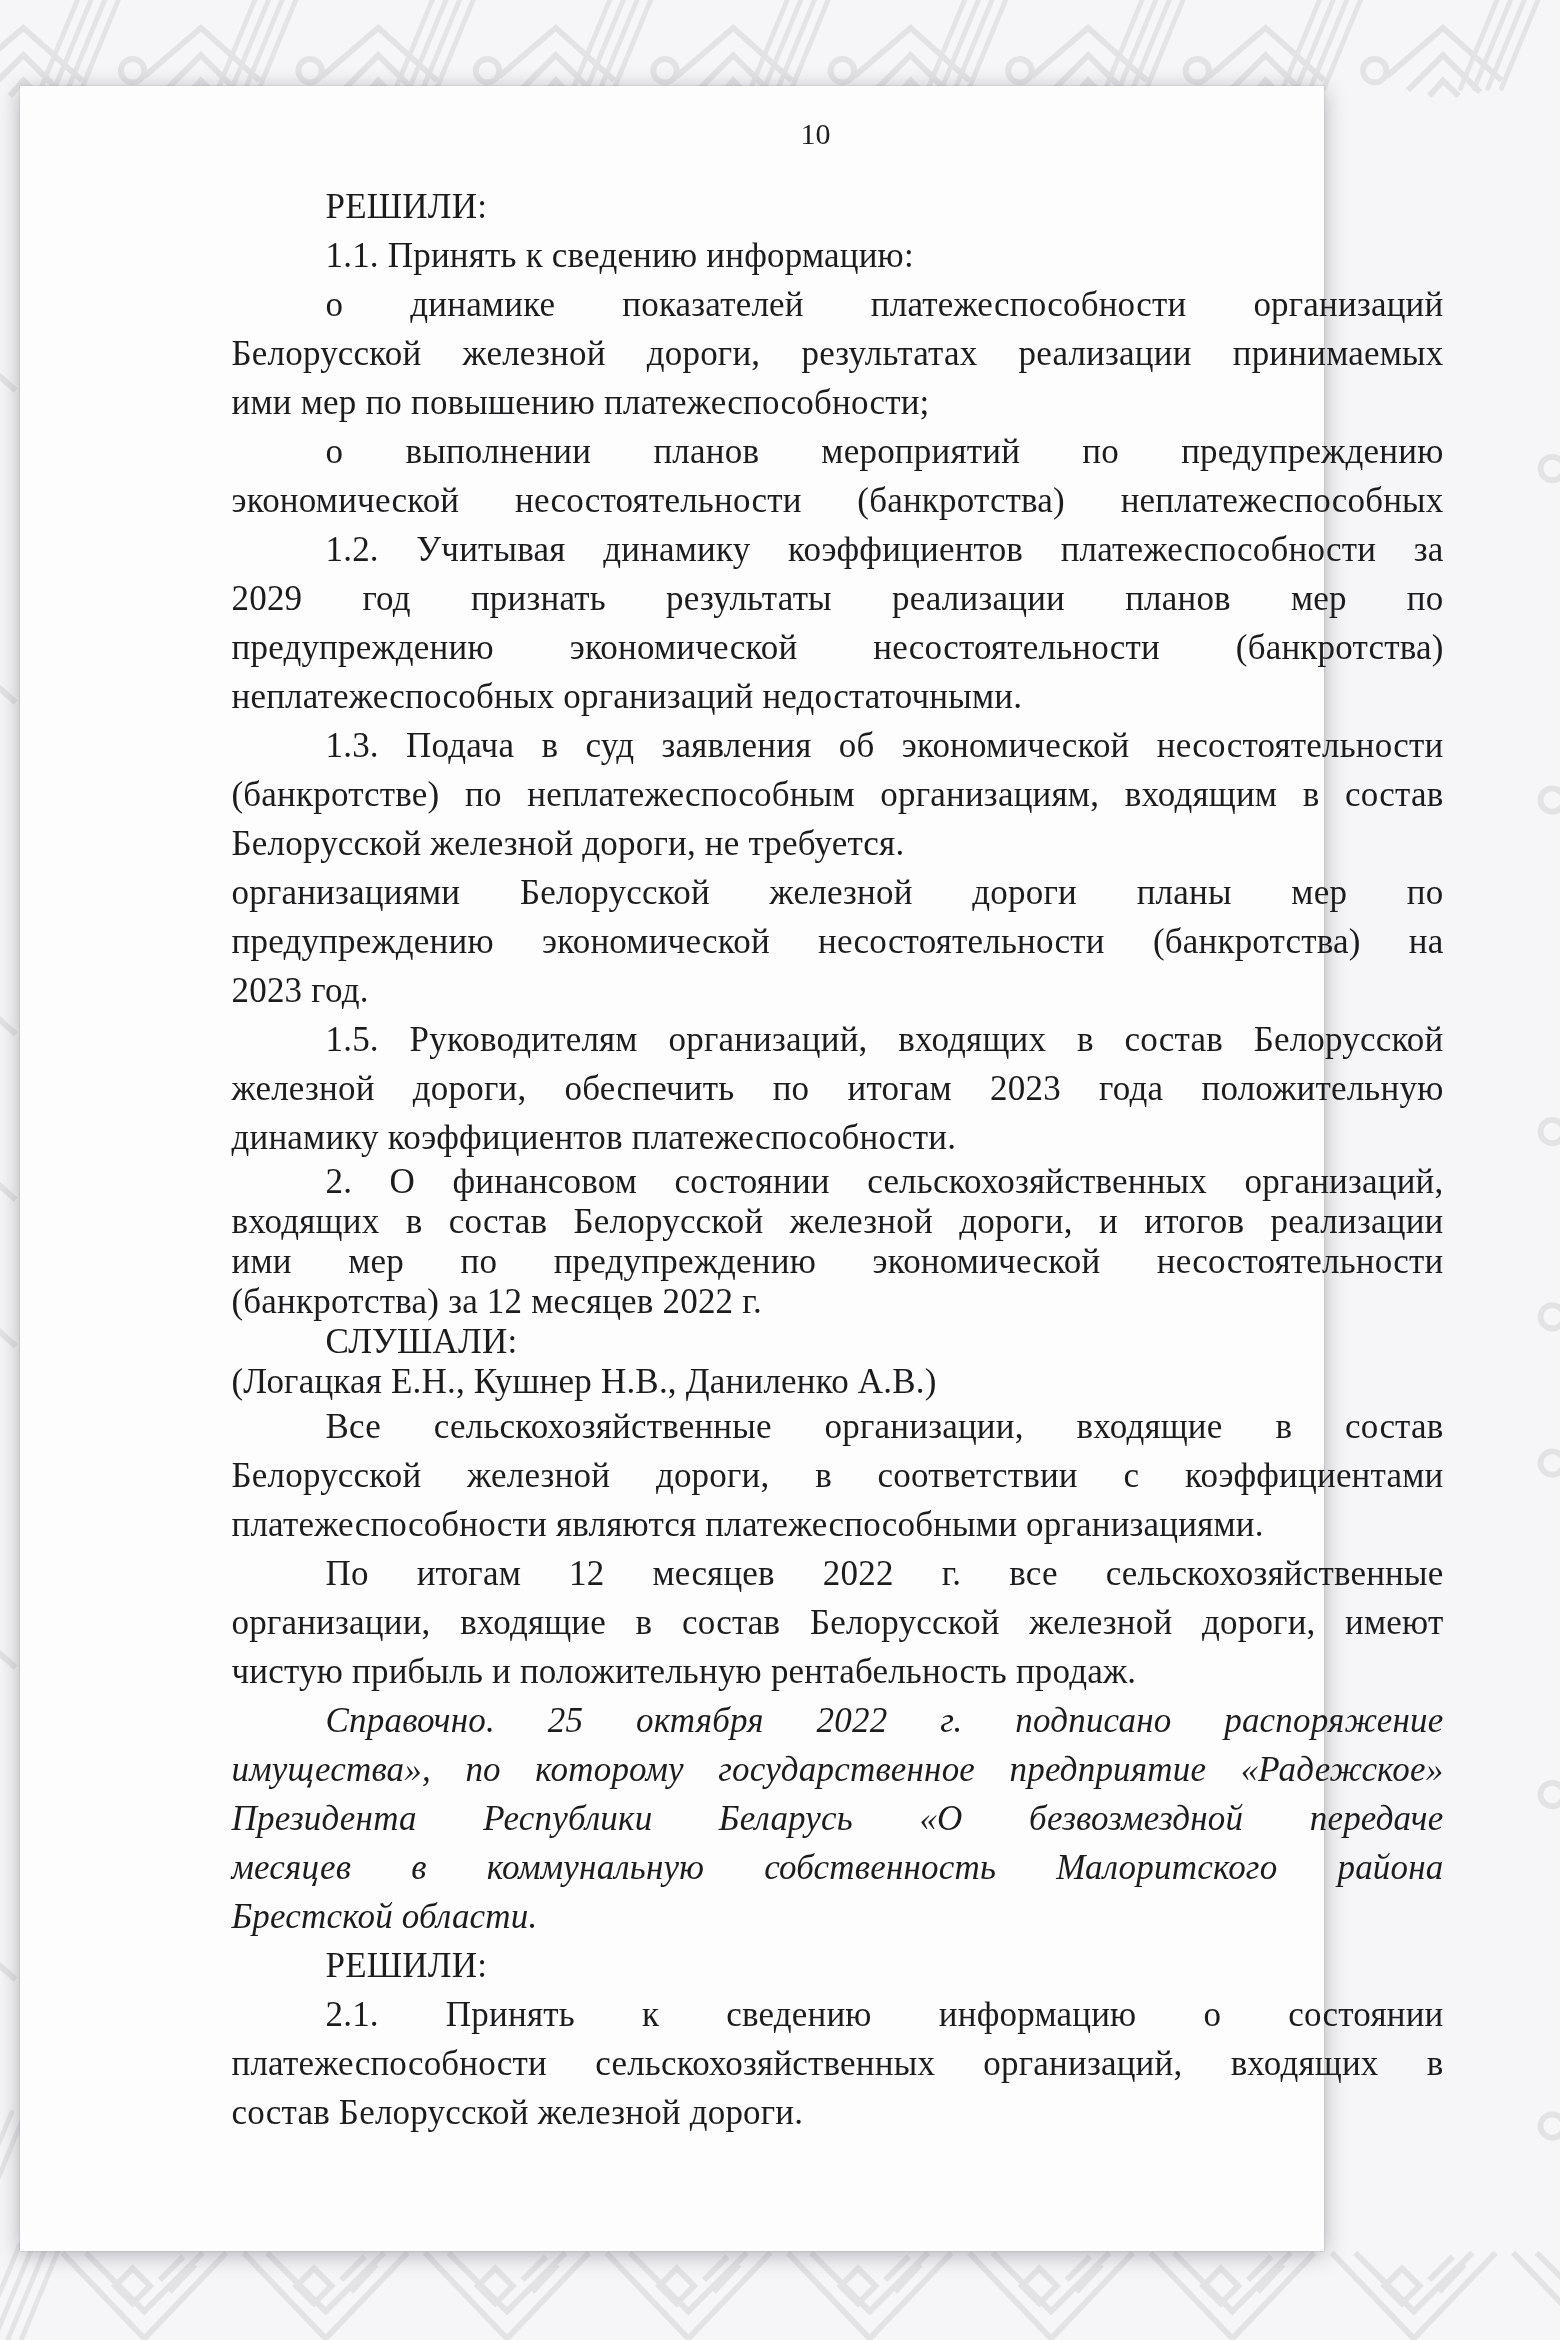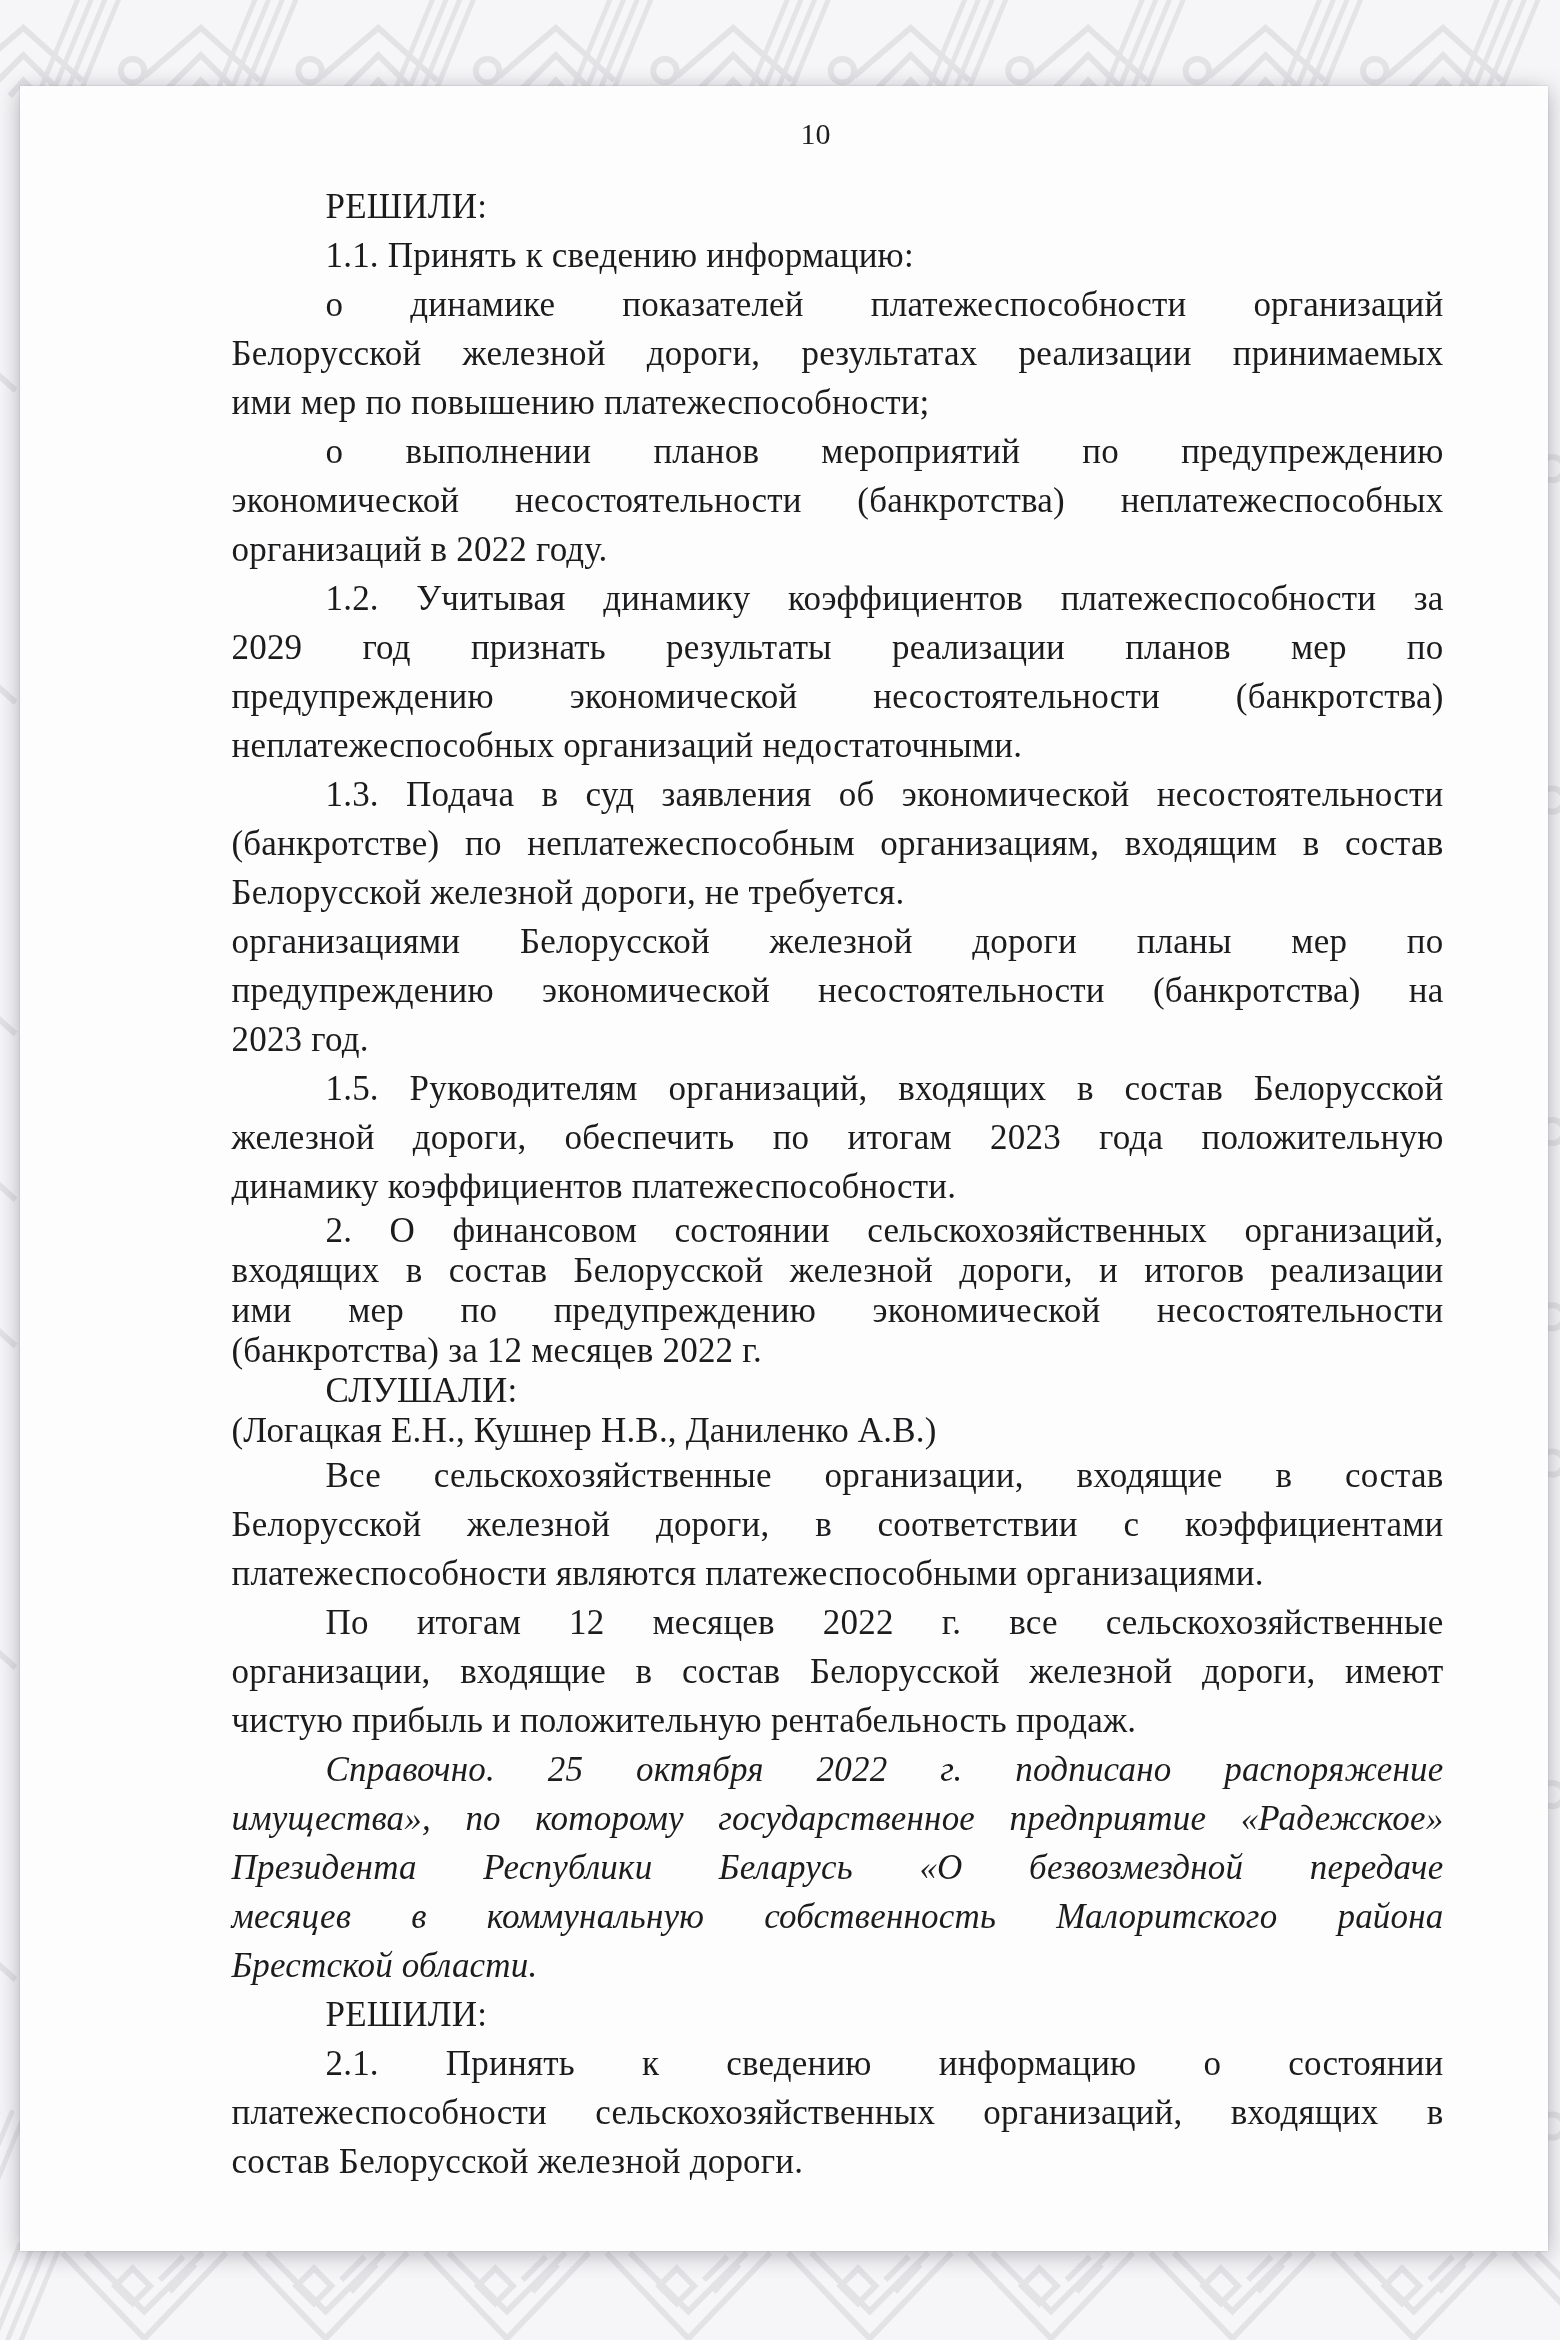--- a/index.html
+++ b/index.html
@@ -14,21 +14,21 @@
   .bg-ornament {
     position: absolute;
     left: 0; top: 0;
     width: 1560px; height: 2341px;
     z-index: 0;
   }
   .page {
     position: absolute;
     left: 19.5px;
     top: 86px;
-    width: 1528px;
+    width: 1304px;
     height: 2165px;
     background: #fdfdfd;
     box-shadow: 0 3.9px 21.5px rgba(90,90,105,0.45), 0 0 2px rgba(0,0,0,0.18);
     z-index: 1;
   }
   .page-number {
     position: absolute;
     top: 31px;
     left: 168px;
     width: 1256px;
@@ -145,21 +145,20 @@
         <div class="line indent">1.1. Принять к сведению информацию:</div>
       </div>
       <div class="para">
         <div class="line just indent">о динамике показателей платежеспособности организаций</div>
         <div class="line just">Белорусской железной дороги, результатах реализации принимаемых</div>
         <div class="line">ими мер по повышению платежеспособности;</div>
       </div>
       <div class="para">
         <div class="line just indent">о выполнении планов мероприятий по предупреждению</div>
         <div class="line just">экономической несостоятельности (банкротства) неплатежеспособных</div>
-        <div class="line">организаций в 2022 году.</div>
       </div>
       <div class="para">
         <div class="line just indent">1.2. Учитывая динамику коэффициентов платежеспособности за</div>
         <div class="line just">2029 год признать результаты реализации планов мер по</div>
         <div class="line just">предупреждению экономической несостоятельности (банкротства)</div>
         <div class="line">неплатежеспособных организаций недостаточными.</div>
       </div>
       <div class="para">
         <div class="line just indent">1.3. Подача в суд заявления об экономической несостоятельности</div>
         <div class="line just">(банкротстве) по неплатежеспособным организациям, входящим в состав</div>

